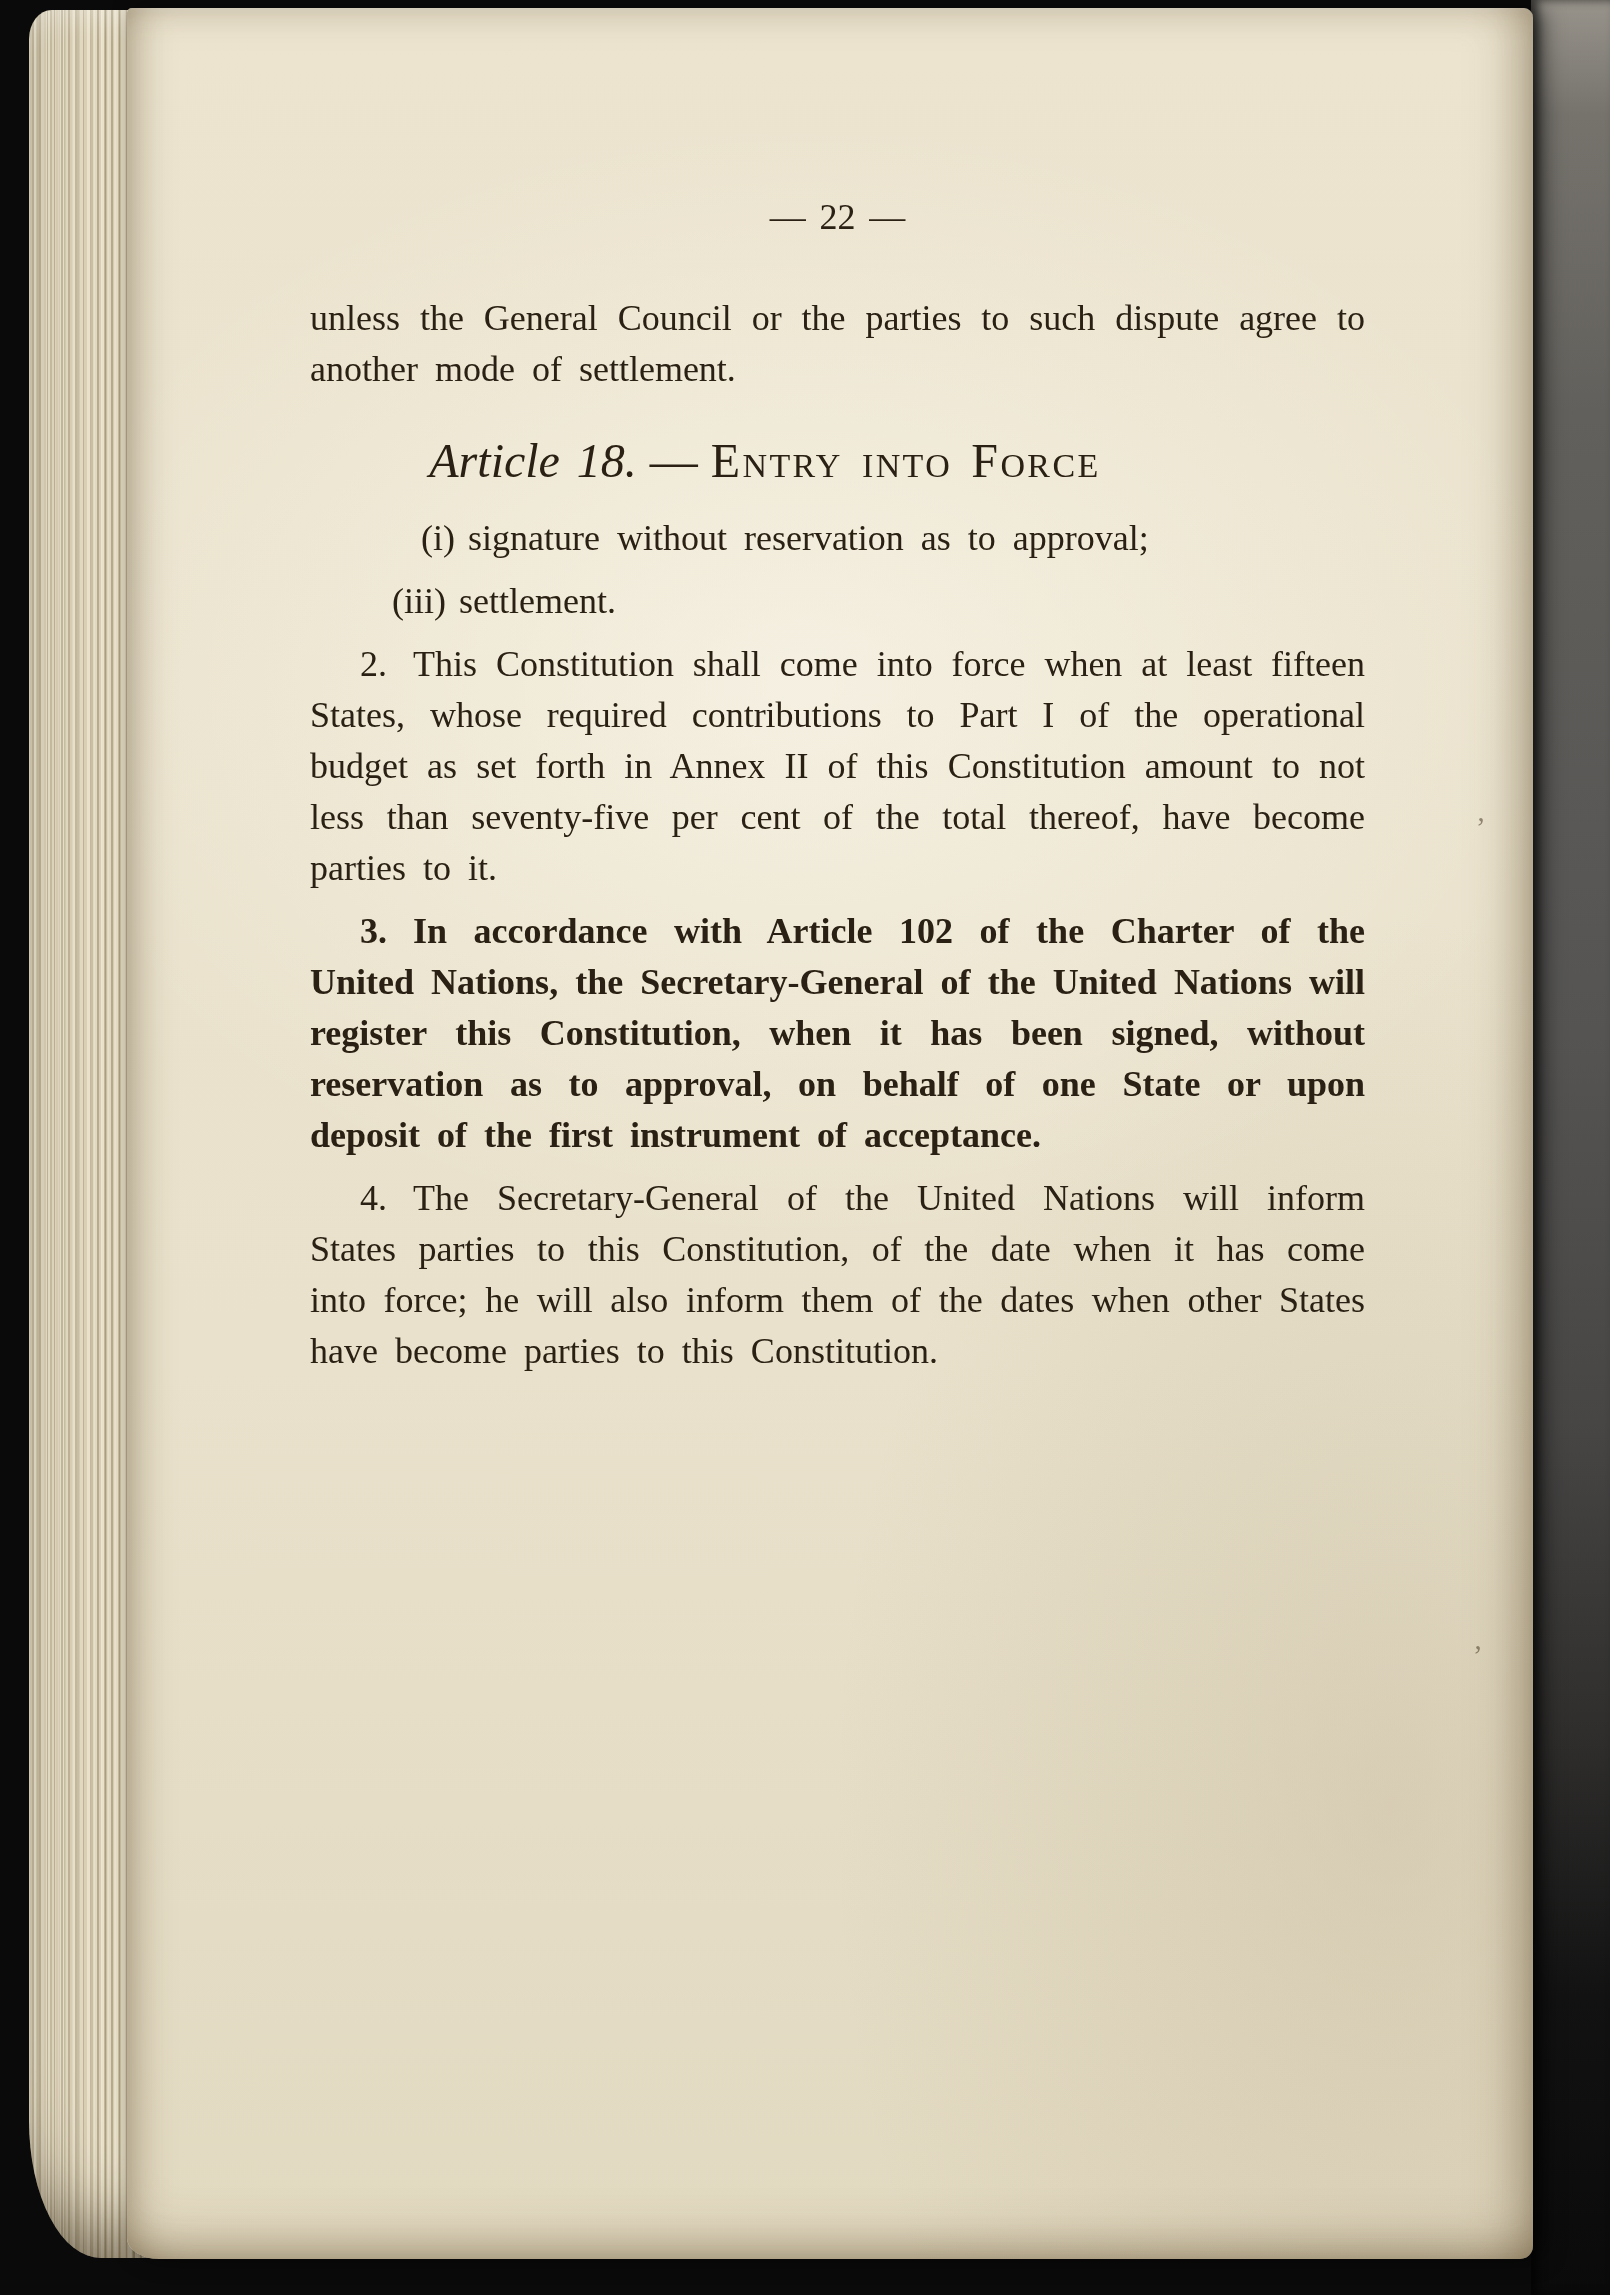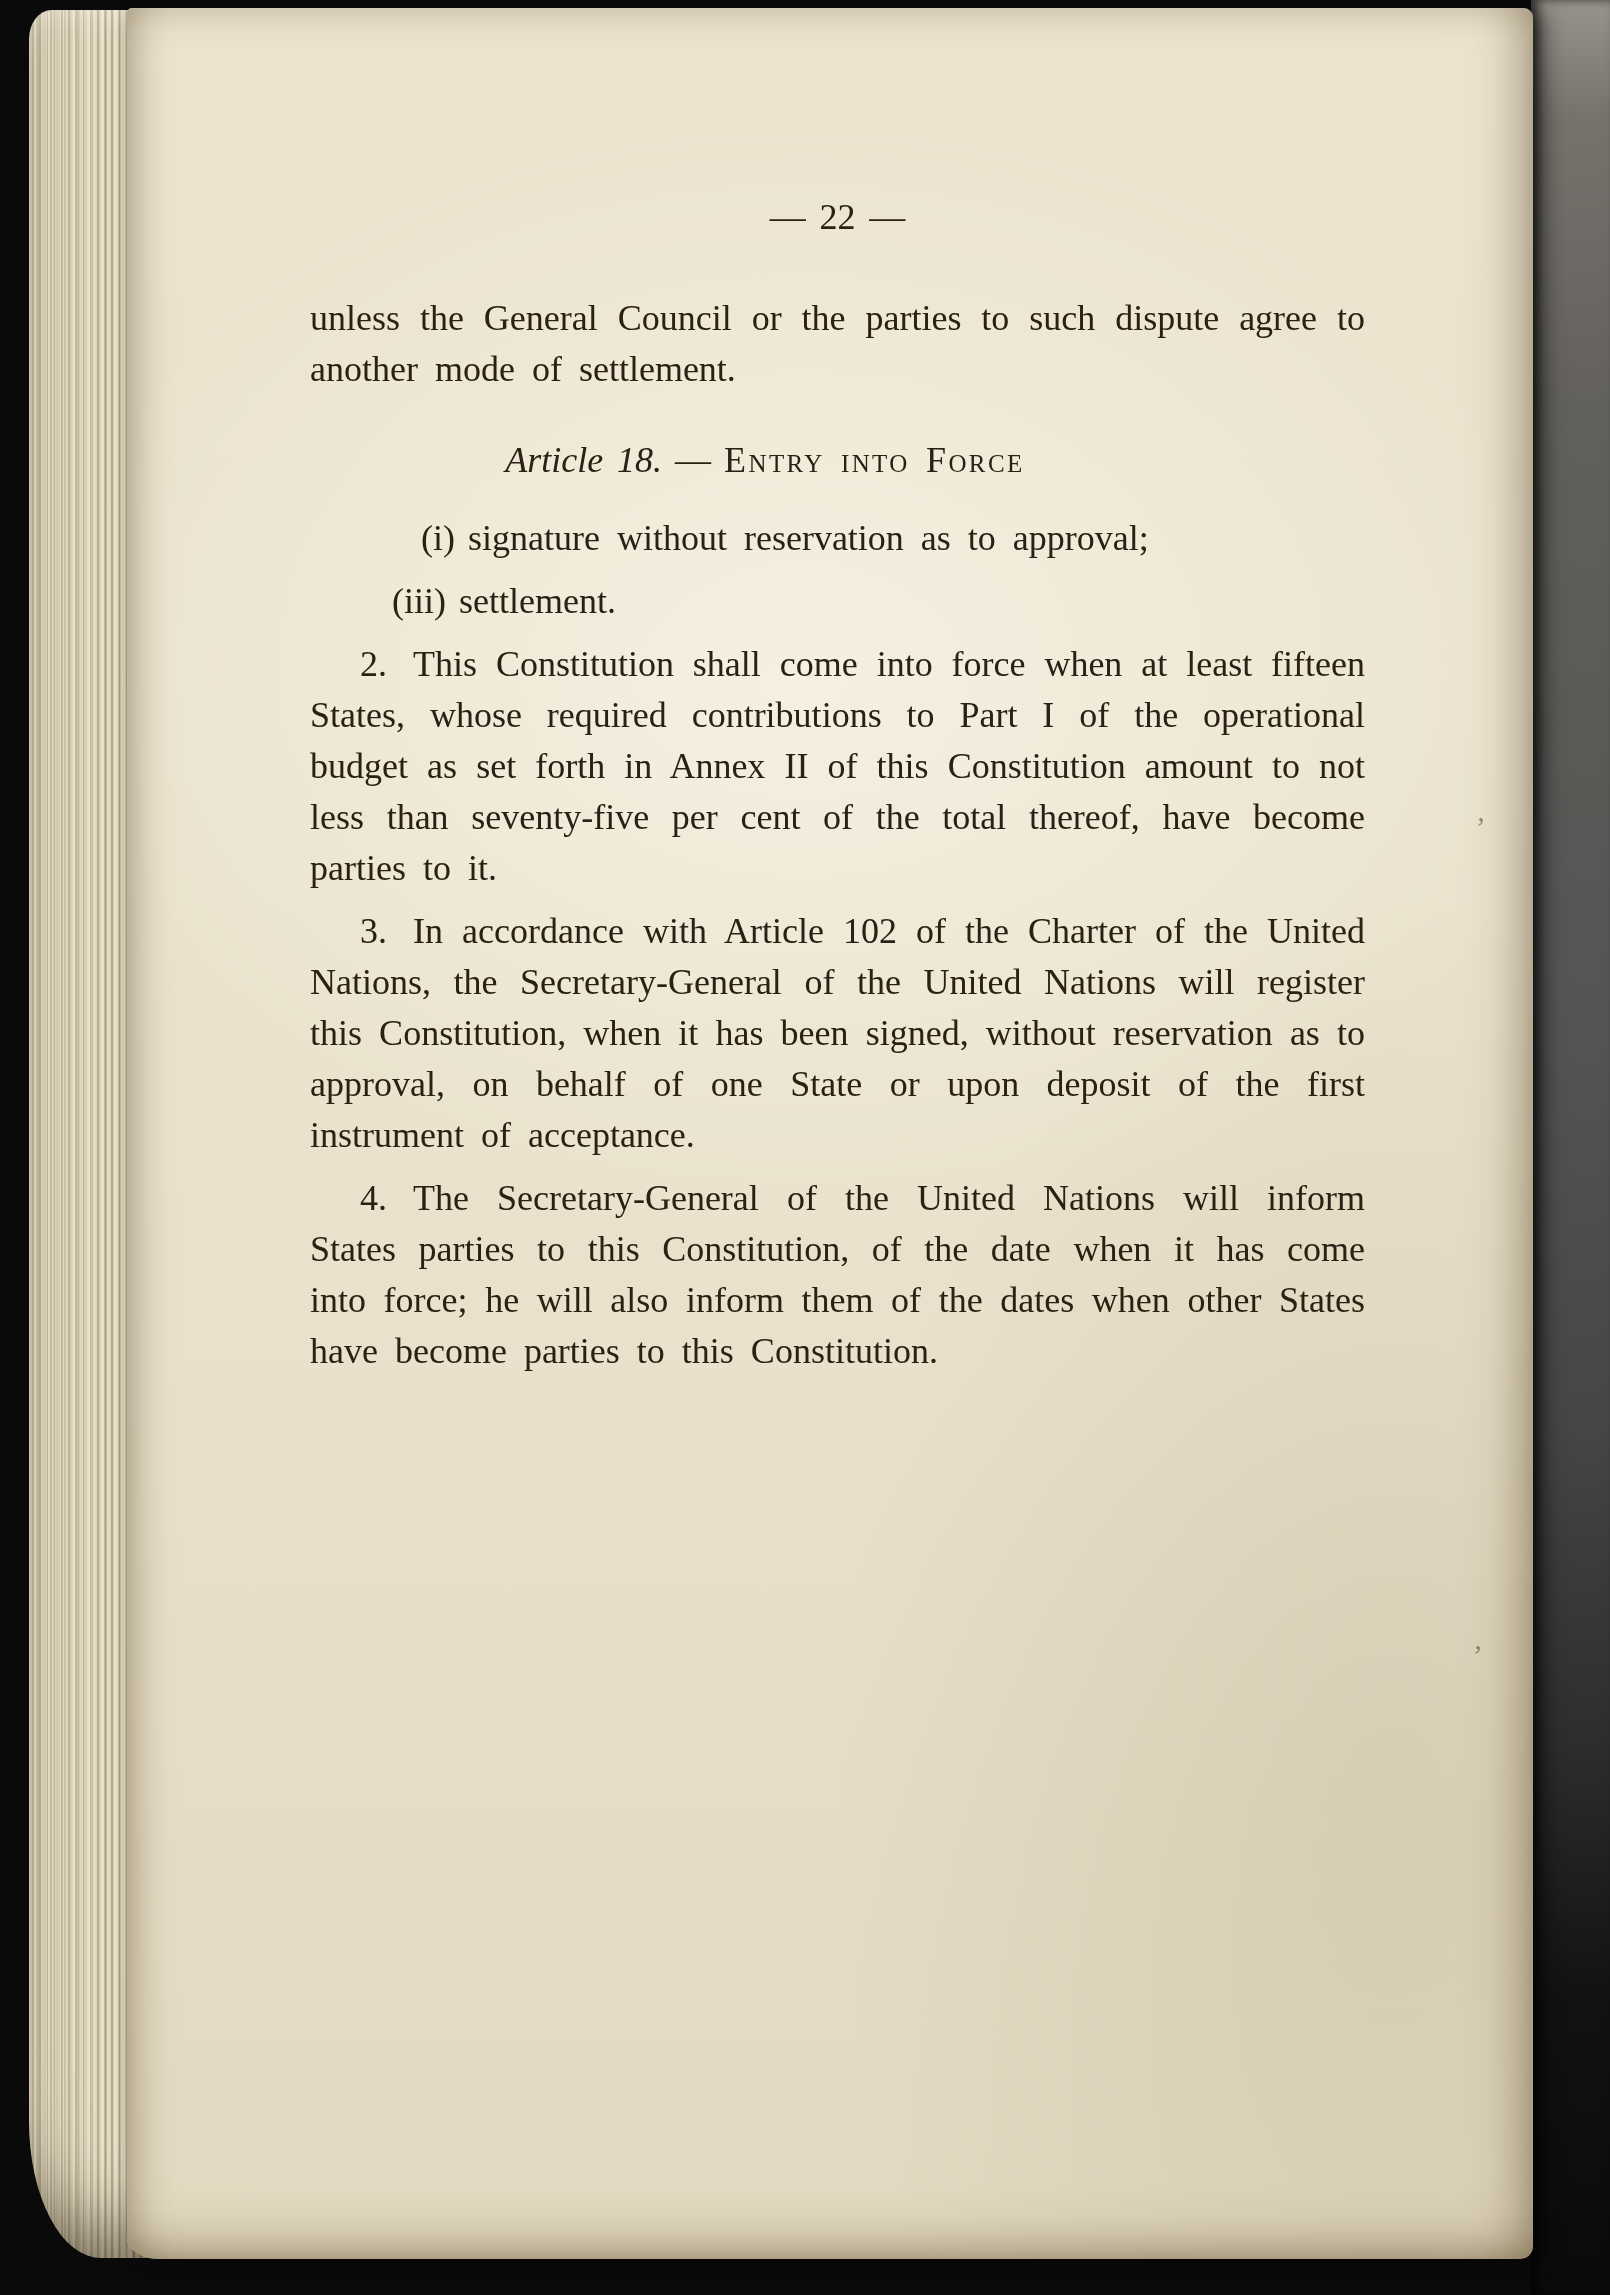--- a/index.html
+++ b/index.html
@@ -60,39 +60,39 @@
     color:#2a2013;
     font-size:36px; line-height:51px;
     text-align:justify;
     word-spacing:8px;
   }
   .text p { margin:12px; }
 
   .pagenum { text-align:center; word-spacing:4.8px; margin:0 0 50px 0; }
 
   .heading {
-    font-size:36px; font-weight:normal;
+    font-size:48px; font-weight:normal;
     margin:40px 0 27px; padding-right:145px;
     text-align:center; word-spacing:4.8px;
   }
   .it  { font-style:italic; }
   .sc  { font-variant:small-caps; letter-spacing:2.4px; }
   .dash{ padding:0 13px; }
 
   .num  { margin-right:26px; }
   .lbl  { font-style:italic; margin-right:22.5px; }
   .ilbl { margin-right:13px; }
 
   .p1      { text-indent:50px; }
   .item-i  { text-indent:111px; }
   .item-ii { padding-left:45px; text-indent:66px; }
   .item-iii{ text-indent:82px; }
   .pb      { margin-top:17.7px; text-indent:121px; }
   .p2      { margin-top:19.3px; text-indent:50px; }
-  .p3      { margin-top:19.3px; text-indent:50px; }
+  .p3      { margin-top:19.3px; text-indent:50px;font-weight:bold; }
   .p4      { margin-top:21px; text-indent:50px; }
 
   
   .mark { position:absolute; color:#4a3c28; opacity:.55; font-size:29px; line-height:29px; }
   .mark-1 { left:1349px; top:805px; }
   .mark-2 { left:1346px; top:1633px; }
 </style>
 </head>
 <body>
 

